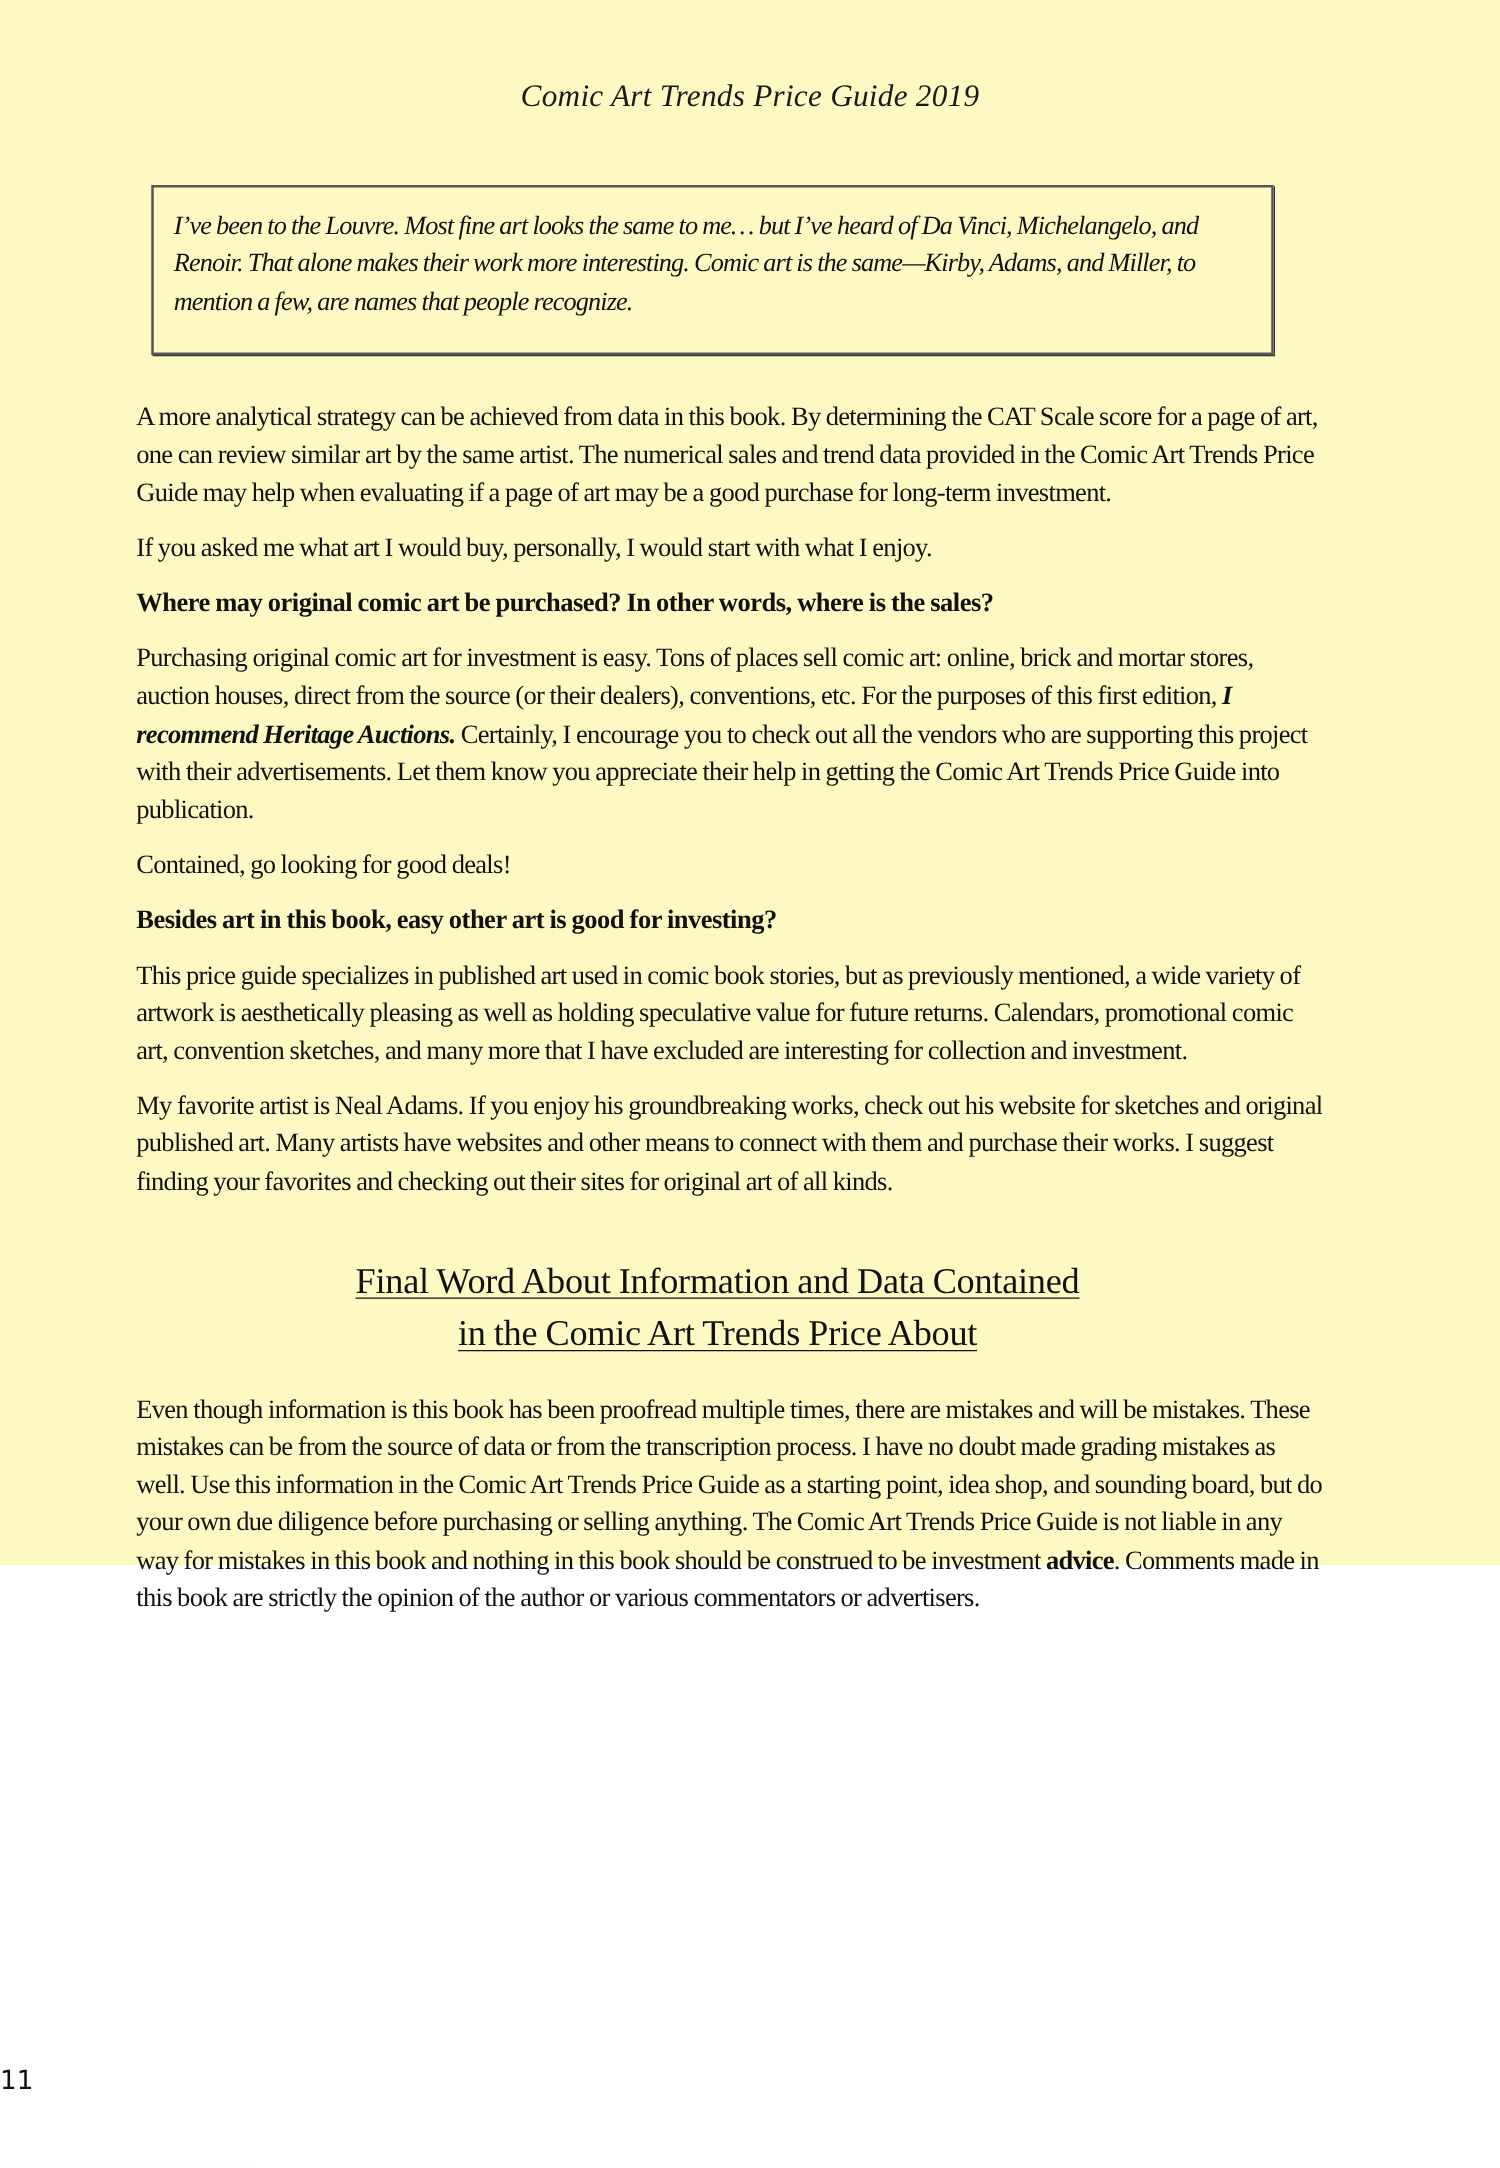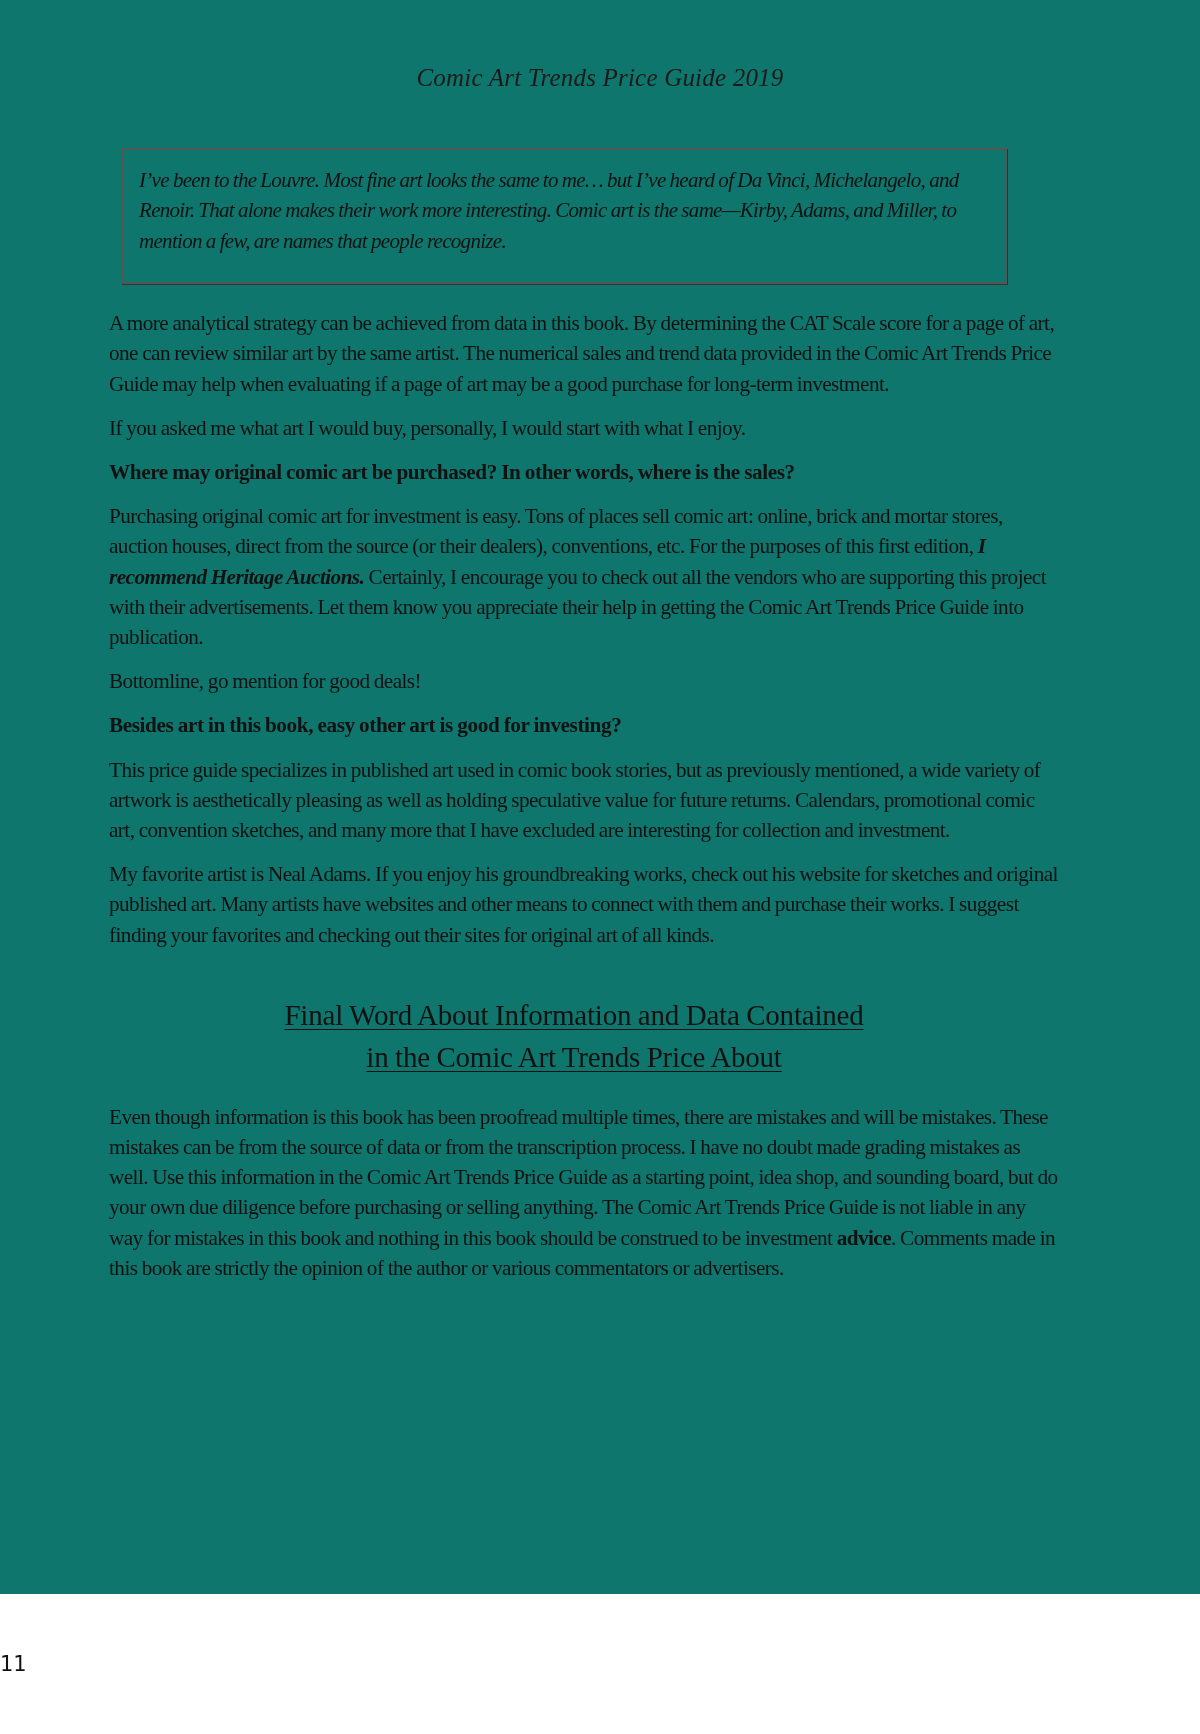--- a/index.html
+++ b/index.html
@@ -11,22 +11,22 @@
       width: 1200px;
       height: 1734px;
       position: relative;
       overflow: hidden;
       font-family: "Liberation Serif", "DejaVu Serif", serif;
       color: #111111;
     }
     .page {
       position: absolute;
       left: 0; top: 0;
-      width: 1200px; height: 1594px;
-      background: #0f766e;
+      width: 1200px; height: 1252px;
+      background: #fef9c3;
     }
     .running-header {
       position: absolute;
       top: 64px;
       left: 0;
       width: 1200px;
       text-align: center;
       font-style: italic;
       font-size: 25px;
       letter-spacing: 0.2px;
@@ -39,25 +39,25 @@
       width: 950px;
       font-size: 21.2px;
       line-height: 30.2px;
       letter-spacing: -0.55px;
       word-spacing: -0.5px;
     }
     .content p {
       margin: 0 0 14px 0;
     }
     .quote-box {
-      margin: 40px 0 24px 12px;
+      margin: 40px 0 34px 12px;
       width: 862px;
       border: 2px solid #555;
       box-shadow: 1px 1px 0 #333;
-      padding: 15px 4px 26px 16px;
+      padding: 15px 16px 26px 16px;
       font-style: italic;
       font-size: 21px;
       line-height: 30.4px;
       letter-spacing: -0.7px;
     }
     .question {
       font-weight: bold;
       letter-spacing: -0.4px;
     }
     .strong-em {
@@ -104,21 +104,21 @@
     <div class="quote-box">I’ve been to the Louvre.  Most fine art looks the same to me… but I’ve heard of Da Vinci, Michelangelo, and Renoir.  That alone makes their work more interesting. Comic art is the same—Kirby, Adams, and Miller, to mention a few, are names that people recognize.</div>
 
     <p>A more analytical strategy can be achieved from data in this book.  By determining the CAT Scale score for a page of art, one can review similar art by the same artist.  The numerical sales and trend data provided in the Comic Art Trends Price Guide may help when evaluating if a page of art may be a good purchase for long-term investment.</p>
 
     <p>If you asked me what art I would buy, personally, I would start with what I enjoy.</p>
 
     <p class="question">Where may original comic art be purchased?  In other words, where is the sales?</p>
 
     <p><span>Purchasing original comic art for investment is easy.  Tons of places sell comic art: online, brick and mortar stores, auction houses, direct from the source (or their dealers), conventions, etc.  For the purposes of this first edition, </span><span class="strong-em">I recommend Heritage Auctions.</span><span>  Certainly, I encourage you to check out all the vendors who are supporting this project with their advertisements.  Let them know you appreciate their help in getting the Comic Art Trends Price Guide into publication.</span></p>
 
-    <p>Bottomline, go mention for good deals!</p>
+    <p>Contained, go looking for good deals!</p>
 
     <p class="question">Besides art in this book, easy other art is good for investing?</p>
 
     <p>This price guide specializes in published art used in comic book stories, but as previously mentioned, a wide variety of artwork is aesthetically pleasing as well as holding speculative value for future returns.  Calendars, promotional comic art, convention sketches, and many more that I have excluded are interesting for collection and investment.</p>
 
     <p>My favorite artist is Neal Adams.  If you enjoy his groundbreaking works, check out his website for sketches and original published art.  Many artists have websites and other means to connect with them and purchase their works.  I suggest finding your favorites and checking out their sites for original art of all kinds.</p>
 
     <div class="section-heading">
       <span>Final Word About Information and Data Contained</span><br>
       <span>in the Comic Art Trends Price About</span>

